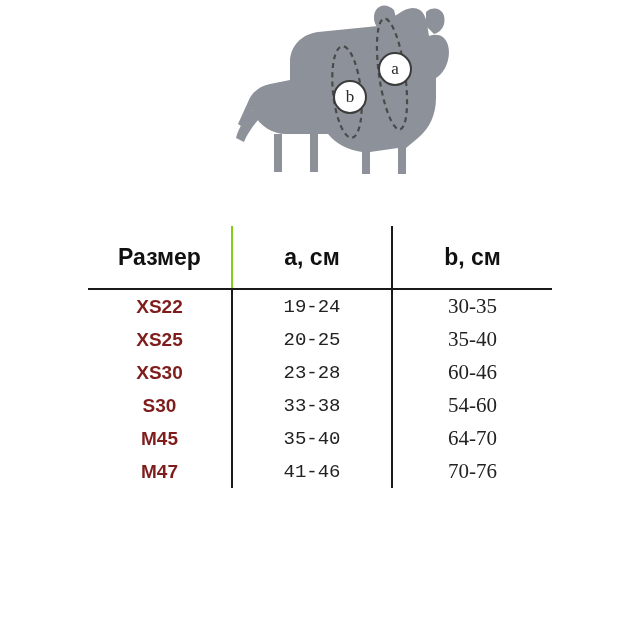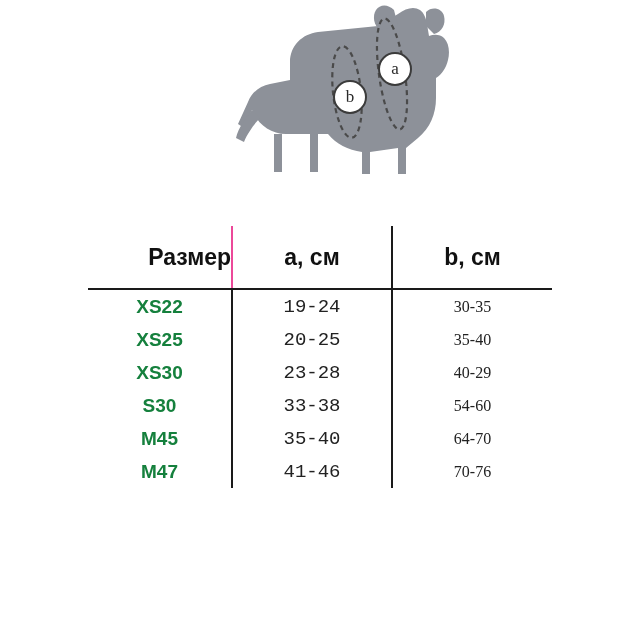--- a/index.html
+++ b/index.html
@@ -72,45 +72,44 @@
   .col-b    { width: 160px; }
 
   thead th {
     height: 62px;
     font-size: 23px;
     font-weight: bold;
     color: #111111;
     border-bottom: 2px solid #1a1a1a;
   }
   thead th.h-size {
-    border-right: 2px solid #ec4899;
-    text-align: right;
+    border-right: 2px solid #84cc16;
   }
   thead th.h-a {
     border-right: 2px solid #1a1a1a;
   }
   tbody td {
     height: 33px;
     font-size: 19px;
     color: #222222;
   }
   tbody td.c-size {
     font-weight: bold;
     font-size: 19px;
     border-right: 2px solid #1a1a1a;
-    color: #15803d;
+    color: #7f1d1d;
   }
   tbody td.c-a {
     border-right: 2px solid #1a1a1a;
     font-family: Liberation Mono, monospace;
     font-size: 19px;
   }
   tbody td.c-b {
     font-family: "Liberation Serif", serif;
-    font-size: 16px;
+    font-size: 21px;
   }
 </style>
 </head>
 <body>
 
 <div class="page">
 
   <div class="illustration">
     <svg class="dog-svg" width="230" height="200" viewBox="0 0 230 200">
       <path fill="#8d9199" d="
@@ -207,21 +206,21 @@
           <td class="c-b">30-35</td>
         </tr>
         <tr>
           <td class="c-size">XS25</td>
           <td class="c-a">20-25</td>
           <td class="c-b">35-40</td>
         </tr>
         <tr>
           <td class="c-size">XS30</td>
           <td class="c-a">23-28</td>
-          <td class="c-b">40-29</td>
+          <td class="c-b">60-46</td>
         </tr>
         <tr>
           <td class="c-size">S30</td>
           <td class="c-a">33-38</td>
           <td class="c-b">54-60</td>
         </tr>
         <tr>
           <td class="c-size">M45</td>
           <td class="c-a">35-40</td>
           <td class="c-b">64-70</td>

